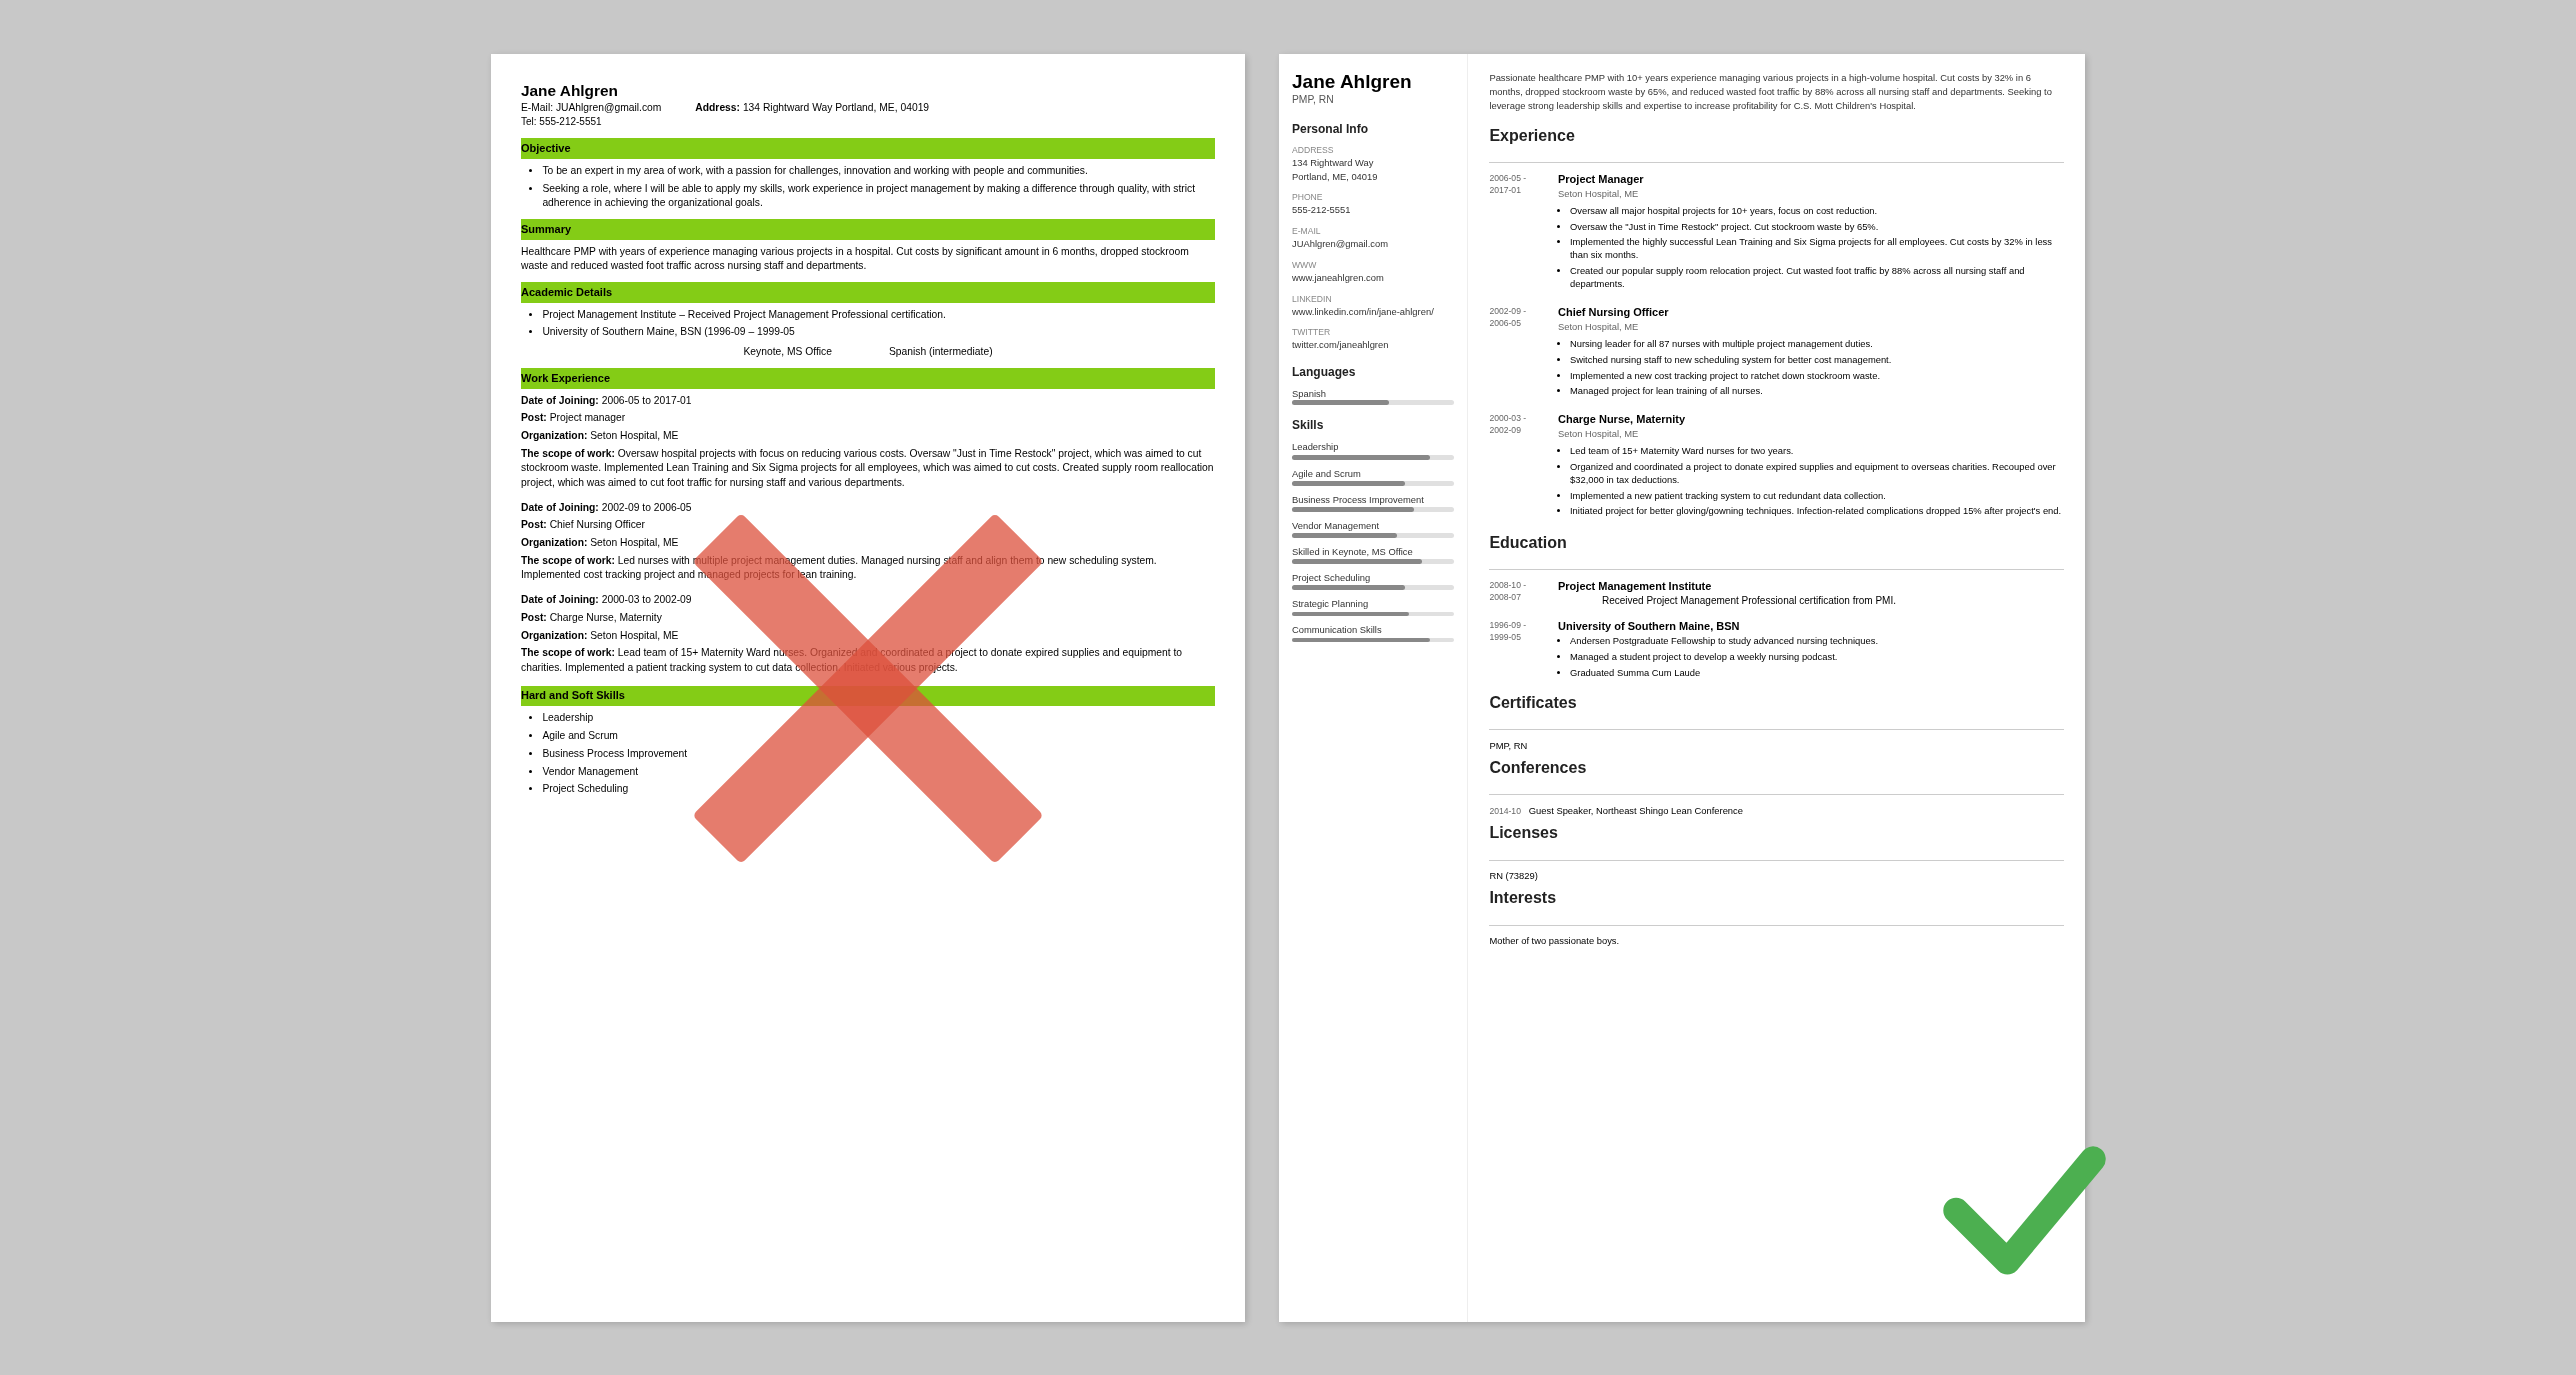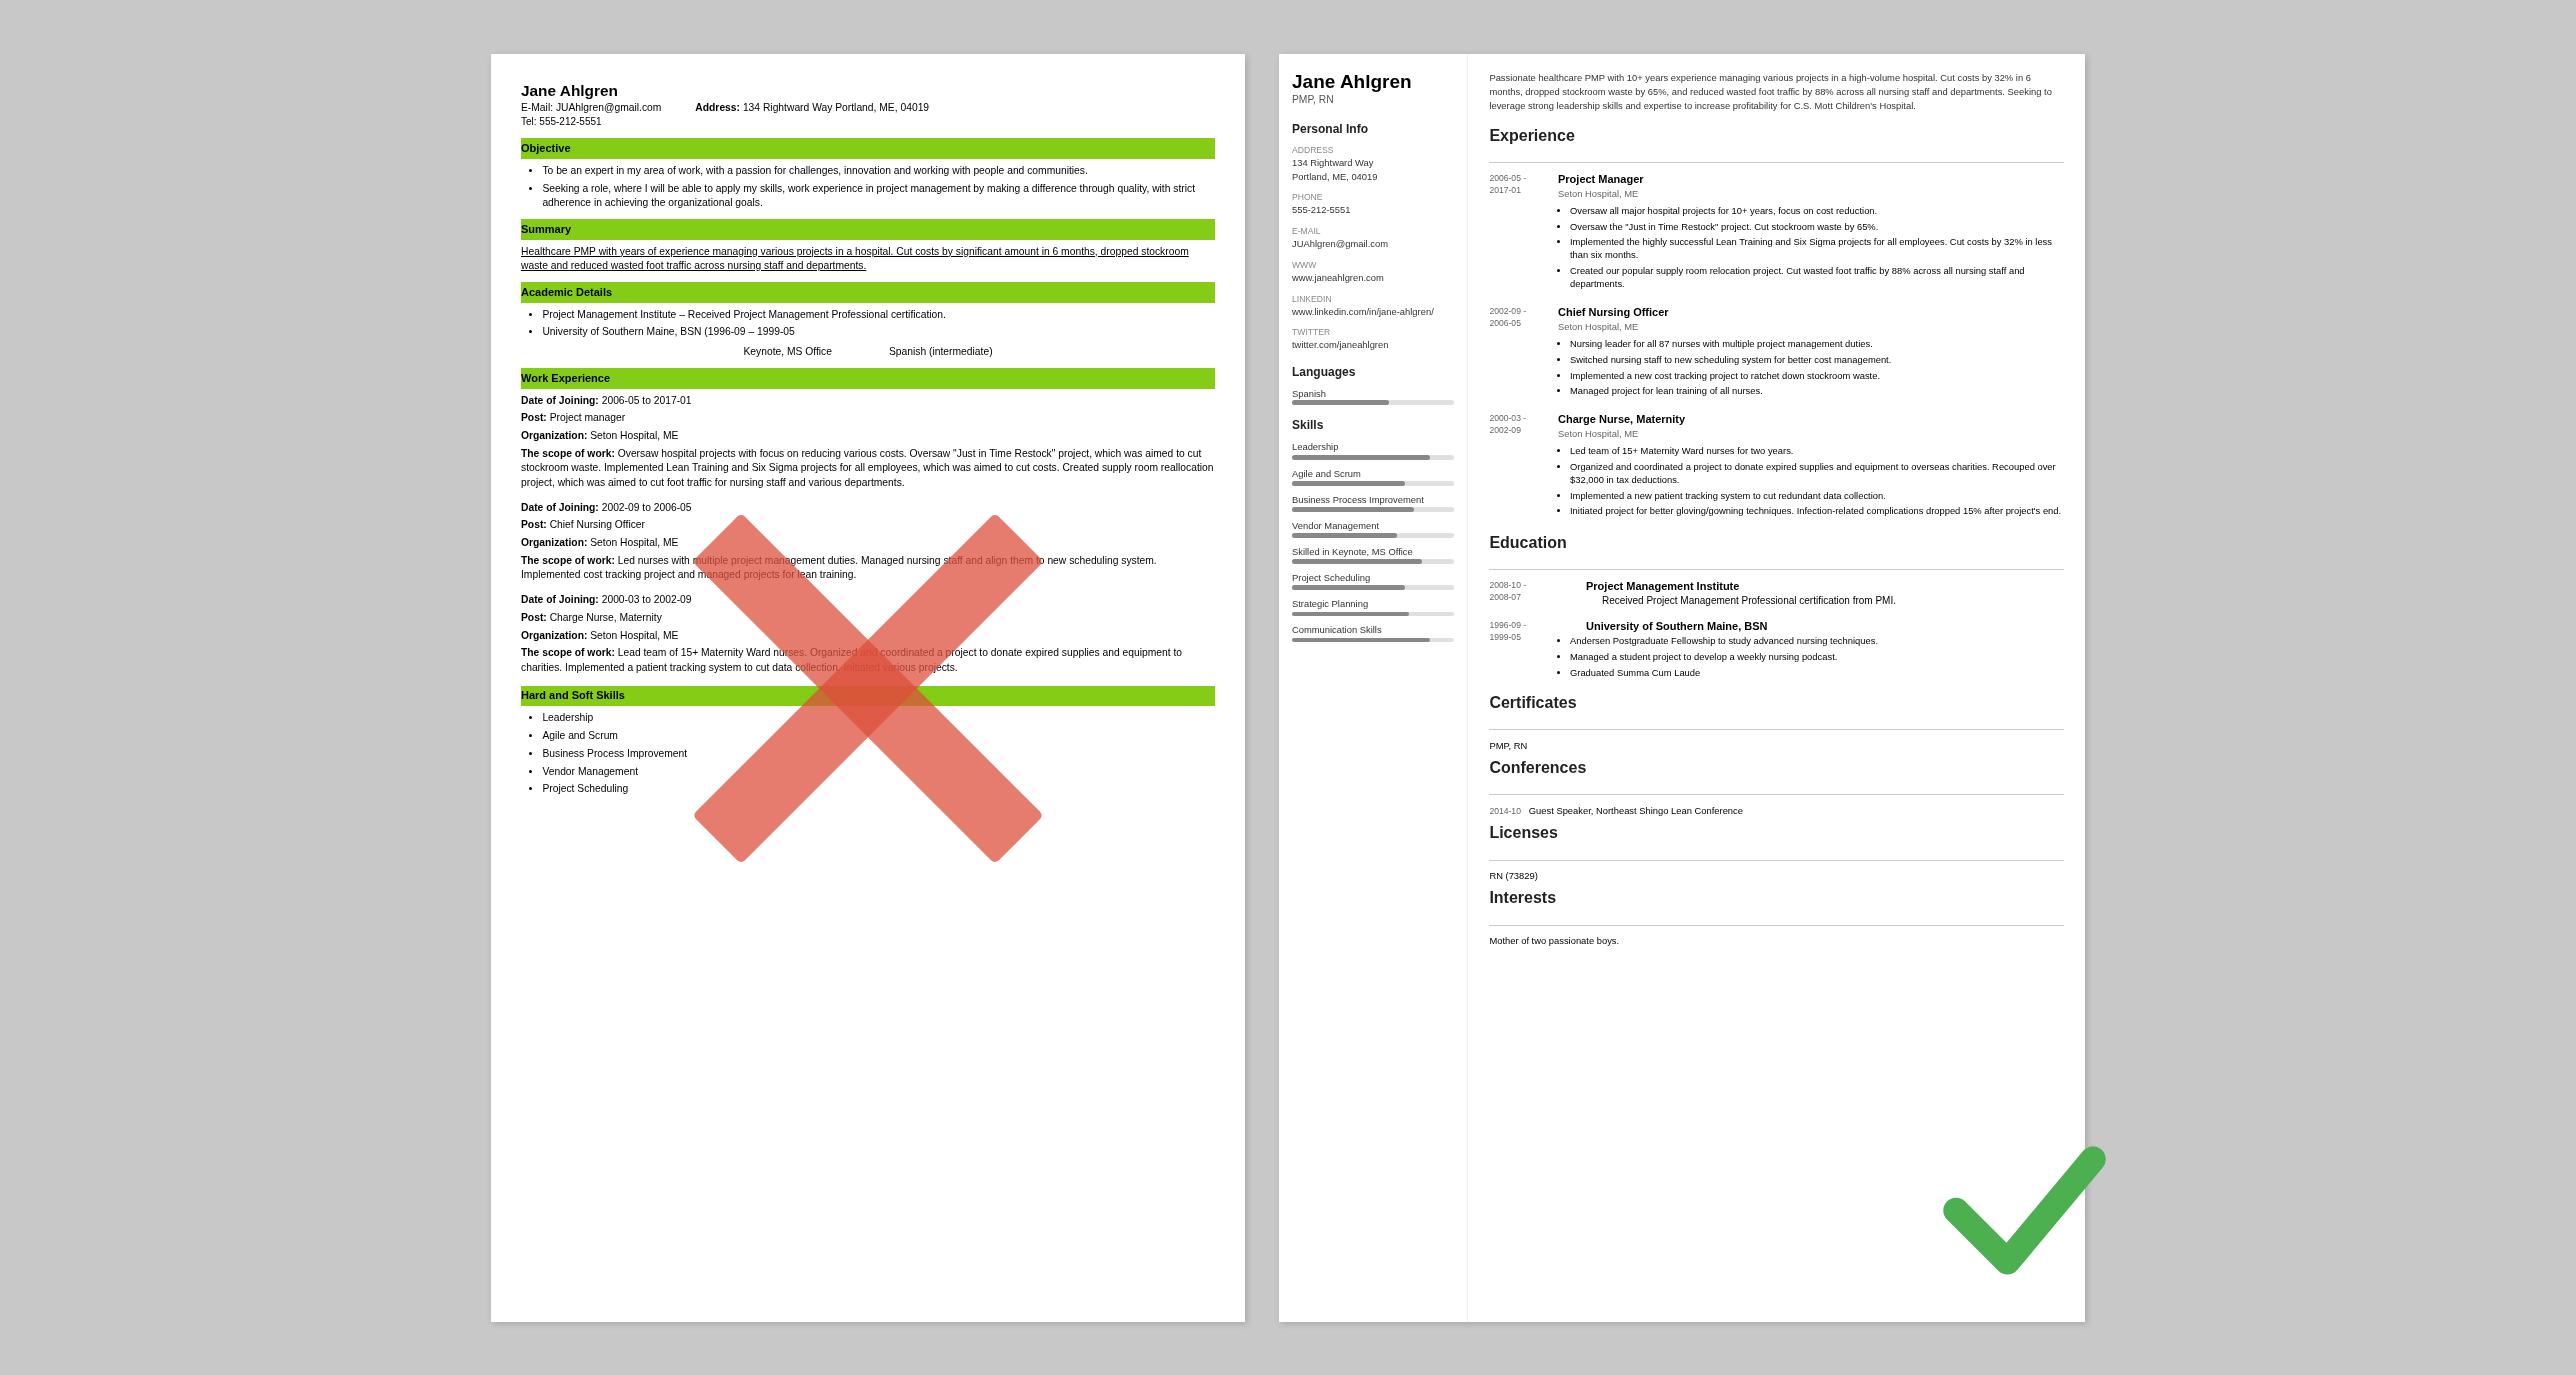--- a/index.html
+++ b/index.html
@@ -267,21 +267,20 @@
     .edu-date {
       font-size: 8.6px;
       color: #666;
       min-width: 60px;
       flex-shrink: 0;
     }
 
     .edu-details .school {
       font-size: 11px;
       font-weight: bold;
-      margin-left: 28px;
     }
 
     .edu-details p {
       font-size: 10px;
       padding-left: 44px;
     }
 
     .edu-details ul {
       padding-left: 12px;
       font-size: 9.4px;
@@ -319,21 +318,21 @@
     <div style="font-size:10px;">Tel: 555-212-5551</div>
   </div>
 
   <div class="section-header">Objective</div>
   <ul>
     <li>To be an expert in my area of work, with a passion for challenges, innovation and working with people and communities.</li>
     <li>Seeking a role, where I will be able to apply my skills, work experience in project management by making a difference through quality, with strict adherence in achieving the organizational goals.</li>
   </ul>
 
   <div class="section-header">Summary</div>
-  <p style="margin-bottom:6.9px;text-decoration:underline;">Healthcare PMP with years of experience managing various projects in a hospital. Cut costs by significant amount in 6 months, dropped stockroom waste and reduced wasted foot traffic across nursing staff and departments.</p>
+  <p style="margin-bottom:6.9px;">Healthcare PMP with years of experience managing various projects in a hospital. Cut costs by significant amount in 6 months, dropped stockroom waste and reduced wasted foot traffic across nursing staff and departments.</p>
 
   <div class="section-header">Academic Details</div>
   <ul>
     <li>Project Management Institute – Received Project Management Professional certification.</li>
     <li>University of Southern Maine, BSN (1996-09 – 1999-05</li>
   </ul>
 
   <div class="two-col">
     <span>Keynote, MS Office</span>
     <span>Spanish (intermediate)</span>

